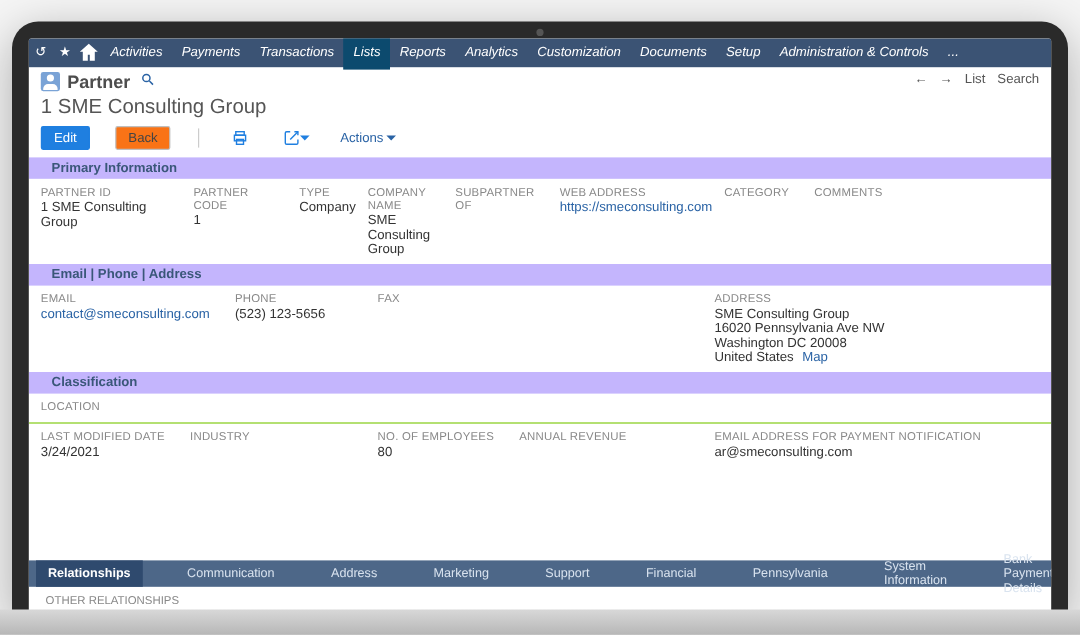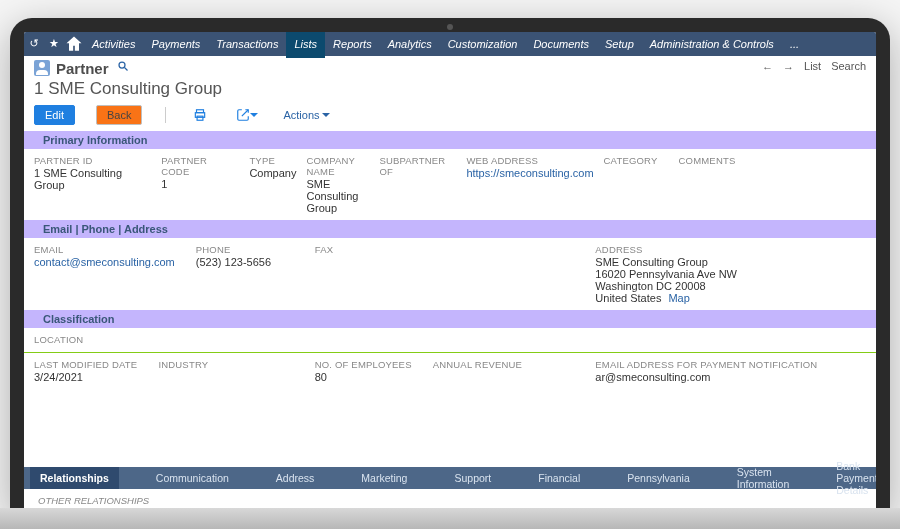--- a/index.html
+++ b/index.html
@@ -187,21 +187,20 @@
     border:1px solid #7c92b0;
     display:flex; flex-direction:column; justify-content:space-evenly;
     padding:2px; cursor:pointer;
   }
   .subtabs .more span { height:1px; background:#cfd9e6; }
 
   .sublabel {
     color:#888; font-size:9.5px;
     padding: 6px 14px;
     text-transform: uppercase;
-    font-style: italic;
   }
 </style>
 </head>
 <body>
 
 <div class="laptop">
   <div class="screen">
 
     <div class="topnav">
       <div class="icons">

